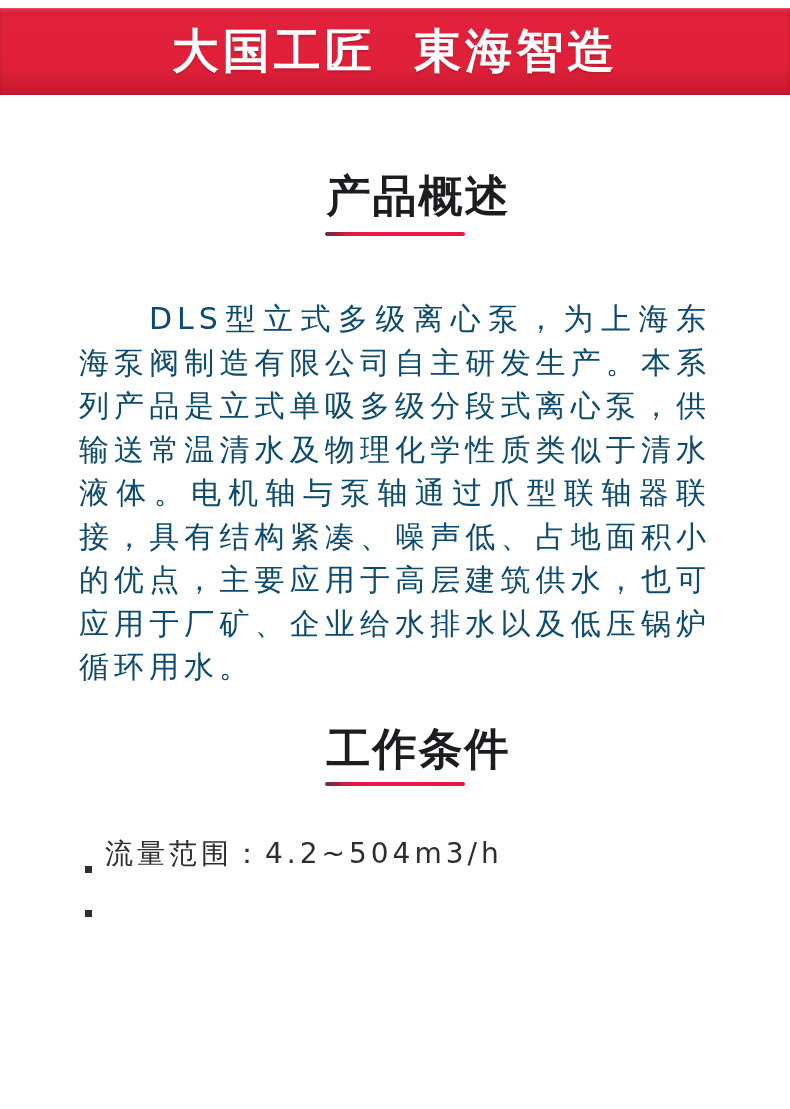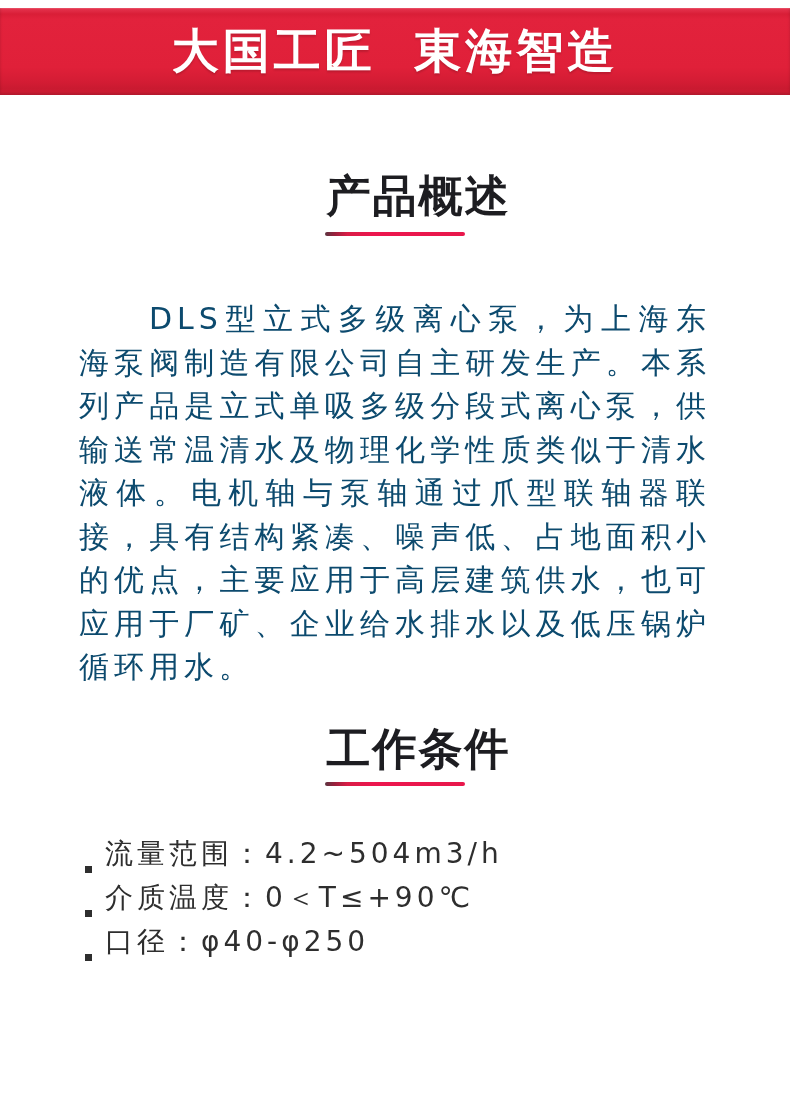--- a/index.html
+++ b/index.html
@@ -114,22 +114,17 @@
     <h2 class="section-title">工作条件</h2>
     <div class="title-underline"></div>
 
     <ul class="cond-list">
       <li class="cond-item">
         <span class="bullet"></span>
         <span>流量范围：4.2~504m3/h</span>
       </li>
       <li class="cond-item">
         <span class="bullet"></span>
-        <span>介质温度：0＜T≤+90℃</span>
-      </li>
-      <li class="cond-item">
-        <span class="bullet"></span>
-        <span>口径：φ40-φ250</span>
       </li>
     </ul>
   </section>
 
 </div>
 
 </body></html>

